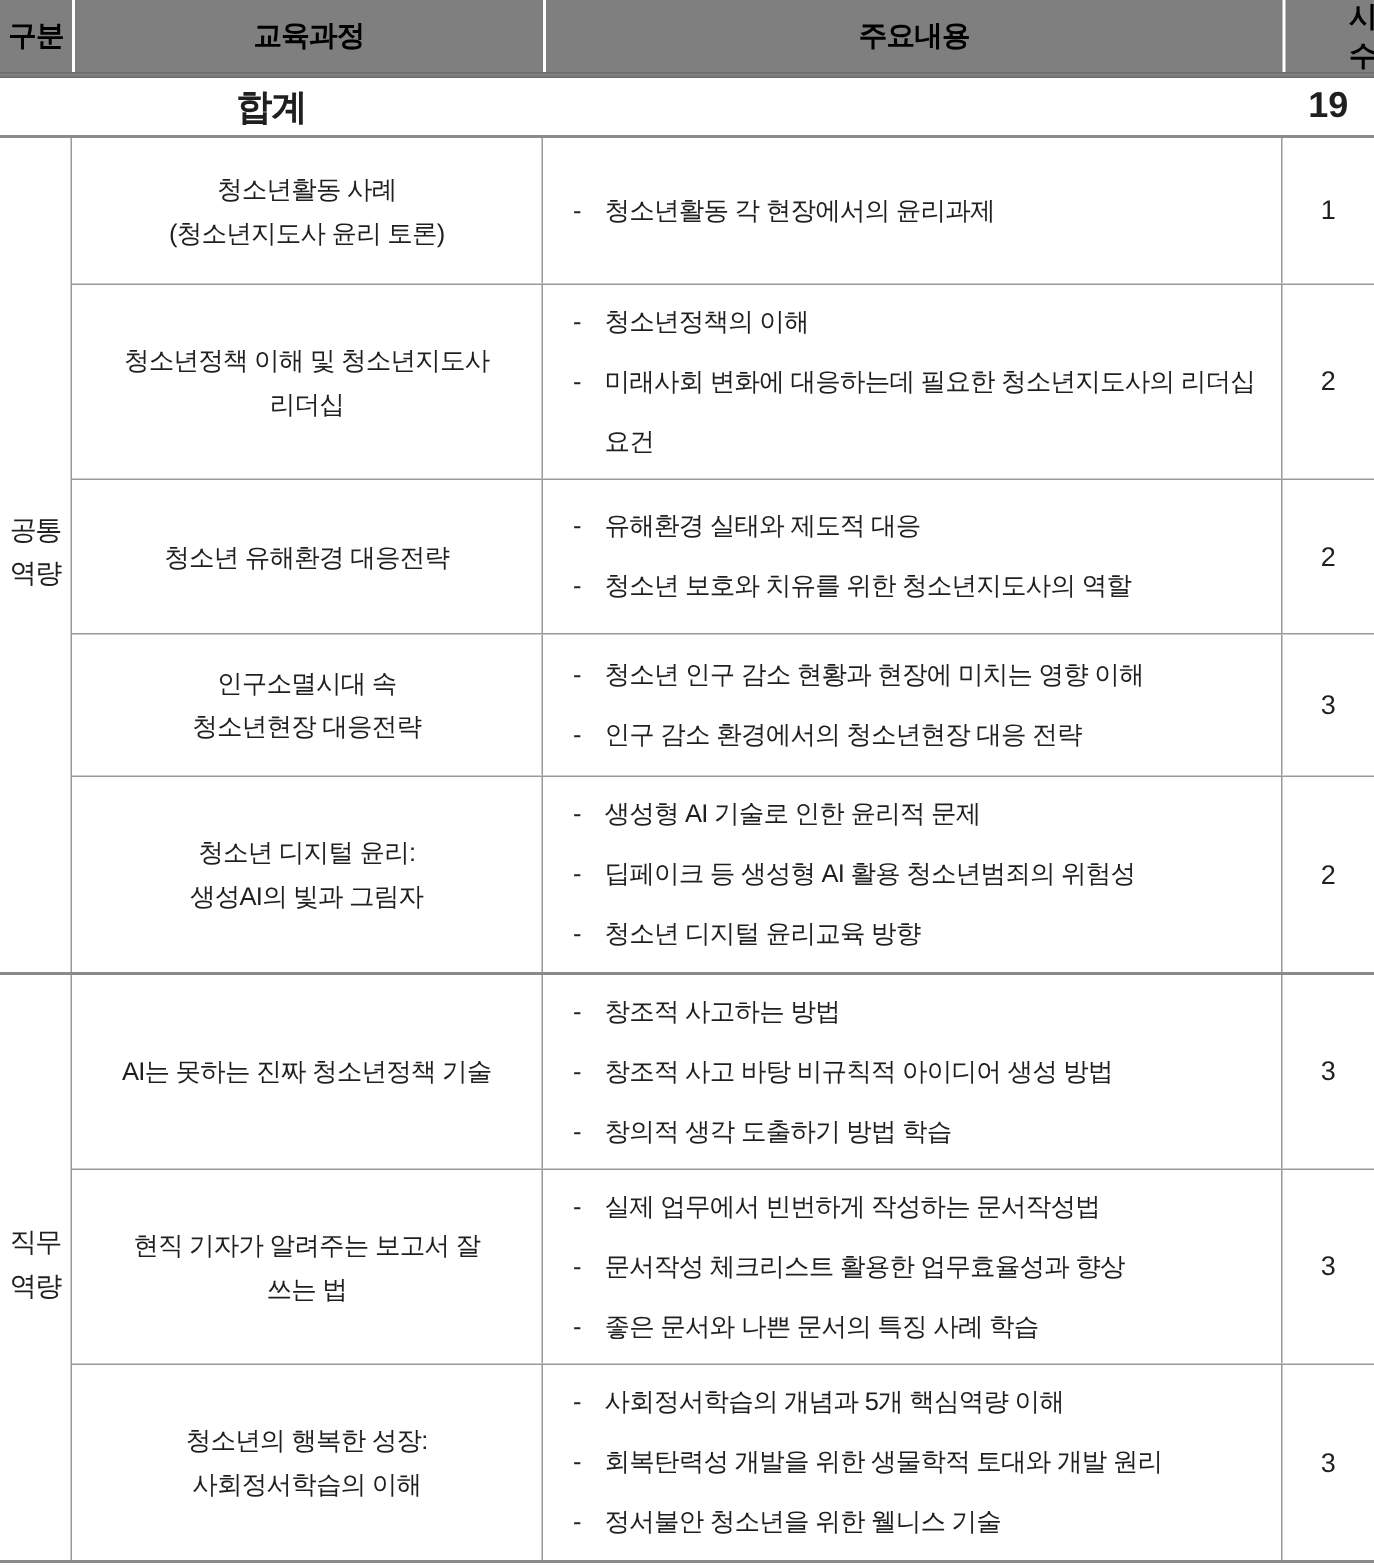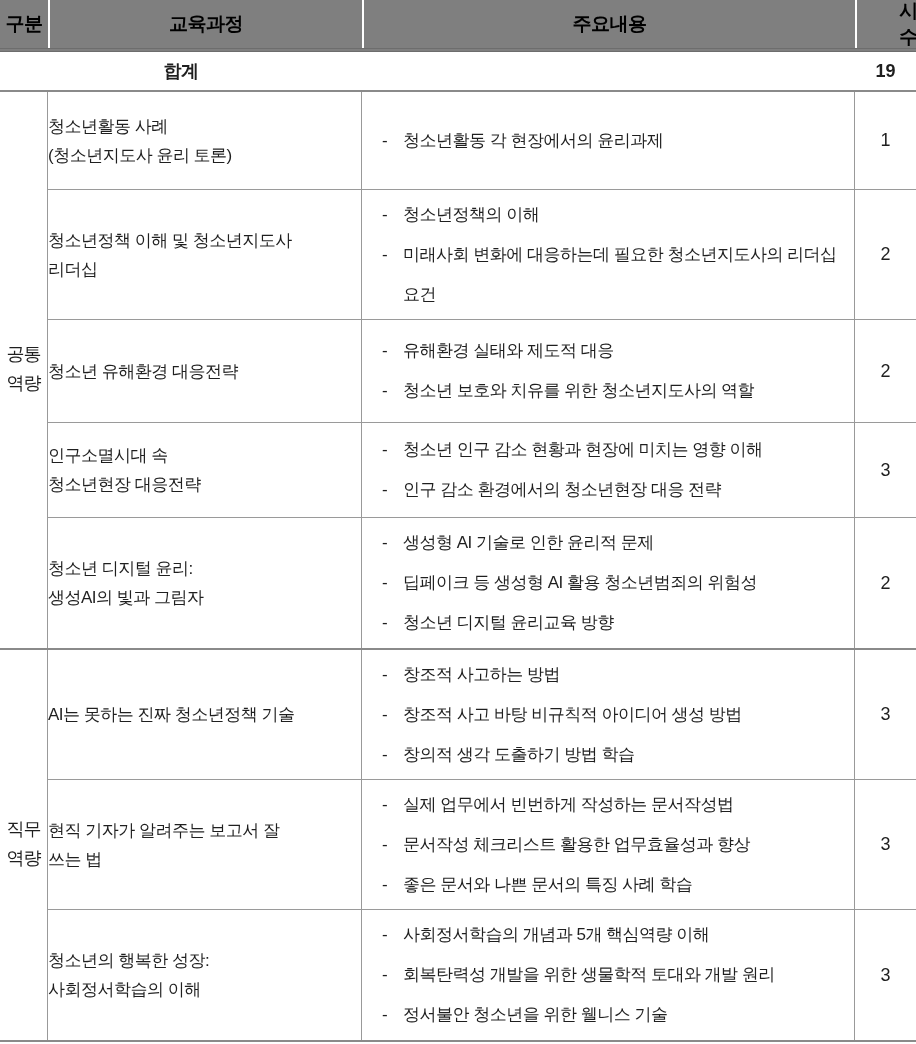--- a/index.html
+++ b/index.html
@@ -23,21 +23,21 @@
   .hcell{
     display:flex;align-items:center;justify-content:center;
     color:#000000;font-weight:bold;font-size:19px;letter-spacing:-0.5px;
   }
   .hcell + .hcell{border-left:2px solid #ffffff;}
 
   
   .total-row{
     display:flex;height:40px;
     border-bottom:2px solid #8a8a8a;
-    font-weight:bold;font-size:18px;
+    font-weight:bold;font-size:24px;
   }
   .total-label{
     width:362px;display:flex;align-items:center;justify-content:center;
     letter-spacing:-0.5px;
   }
   .total-empty{width:493px;}
   .total-hours{
     width:61px;display:flex;align-items:center;justify-content:center;
   }
 
@@ -48,21 +48,21 @@
     display:flex;flex-direction:column;align-items:center;justify-content:center;
     font-size:18px;letter-spacing:-1px;
   }
   .cat-cell div{line-height:29px;font-family:Liberation Mono, monospace;}
   .rows{flex:1;display:flex;flex-direction:column;}
   .drow{display:flex;border-bottom:1px solid #9a9a9a;}
   .drow:last-child{border-bottom:none;}
 
   .course-cell{
     width:314px;border-right:1px solid #999999;
-    display:flex;flex-direction:column;align-items:flex-start;justify-content:center;
+    display:flex;flex-direction:column;align-items:center;justify-content:center;
     text-align:center;font-size:17px;letter-spacing:-0.5px;
   }
   .course-cell div{line-height:29px;}
 
   .content-cell{
     width:493px;border-right:1px solid #999999;
     display:flex;flex-direction:column;justify-content:center;
     padding:6px 6px 6px 14px;font-size:17px;letter-spacing:-0.5px;
   }
   .point{position:relative;padding-left:27px;line-height:40px;}

